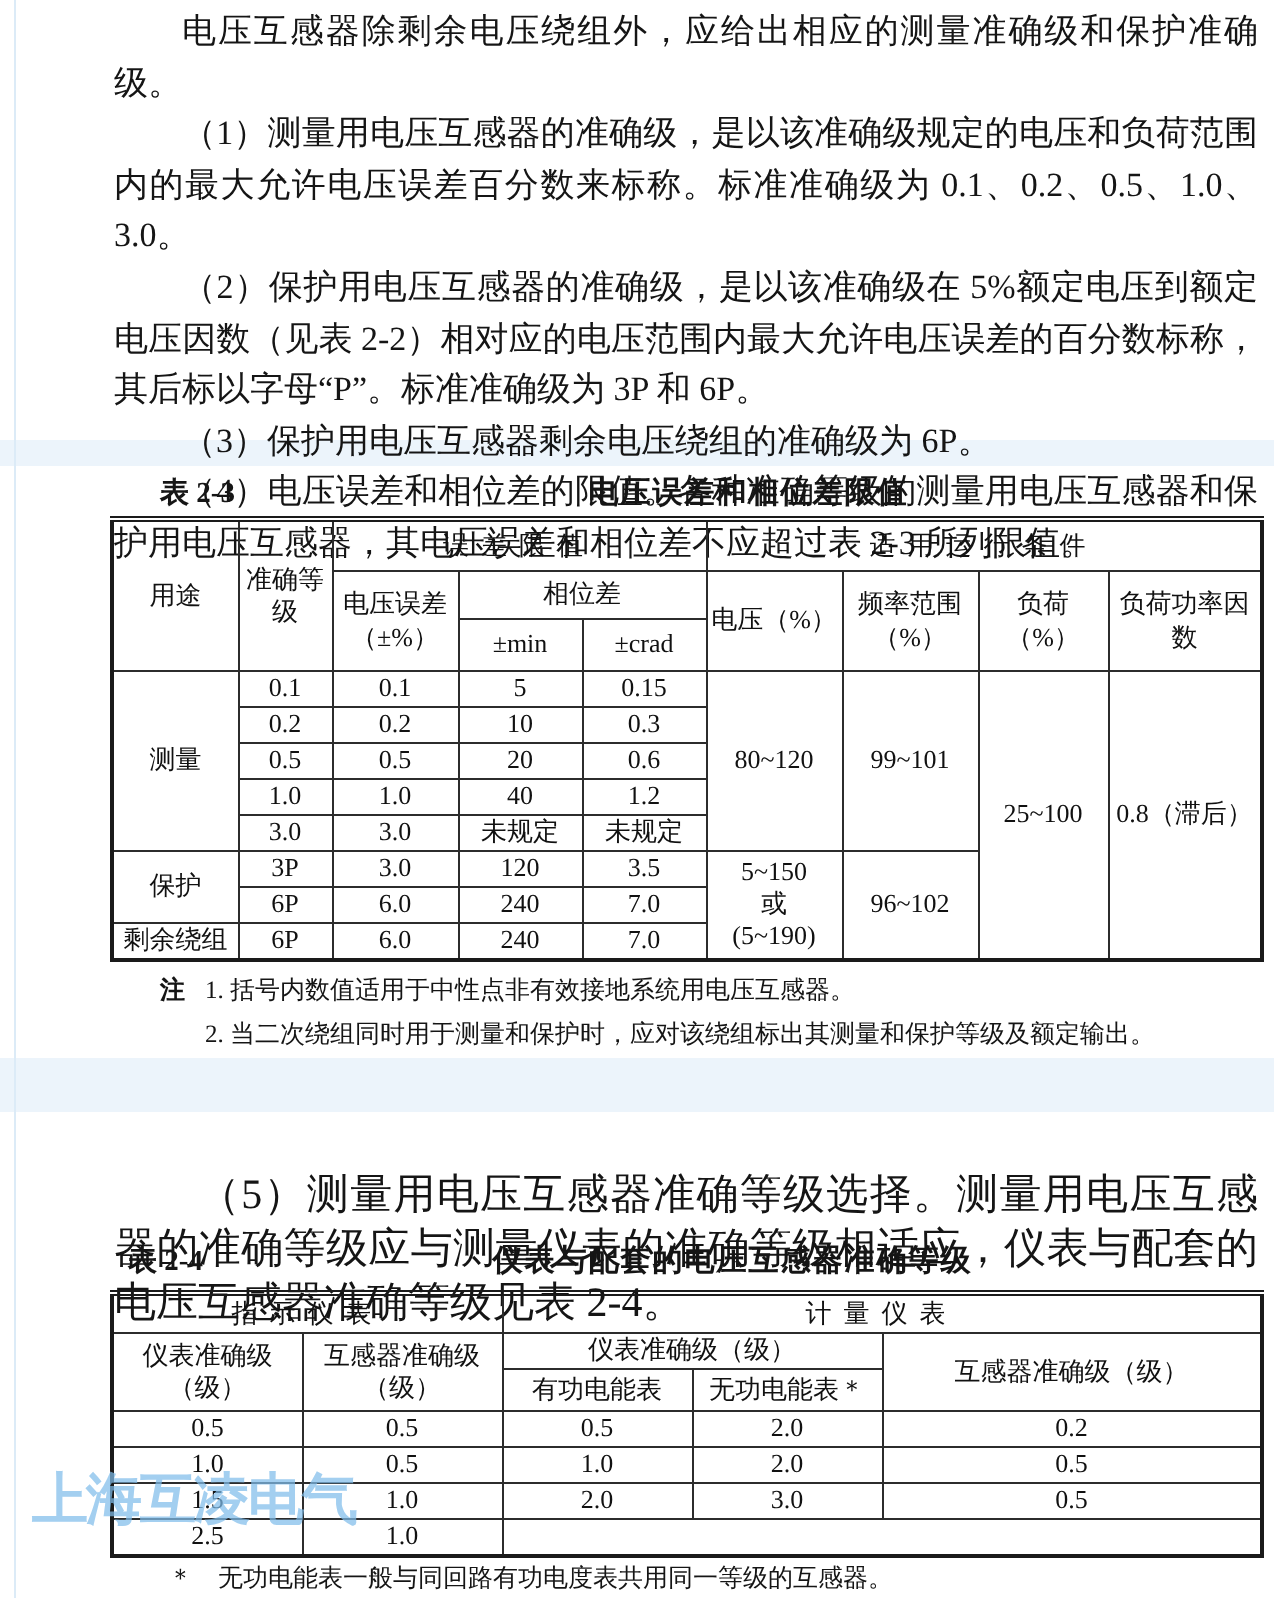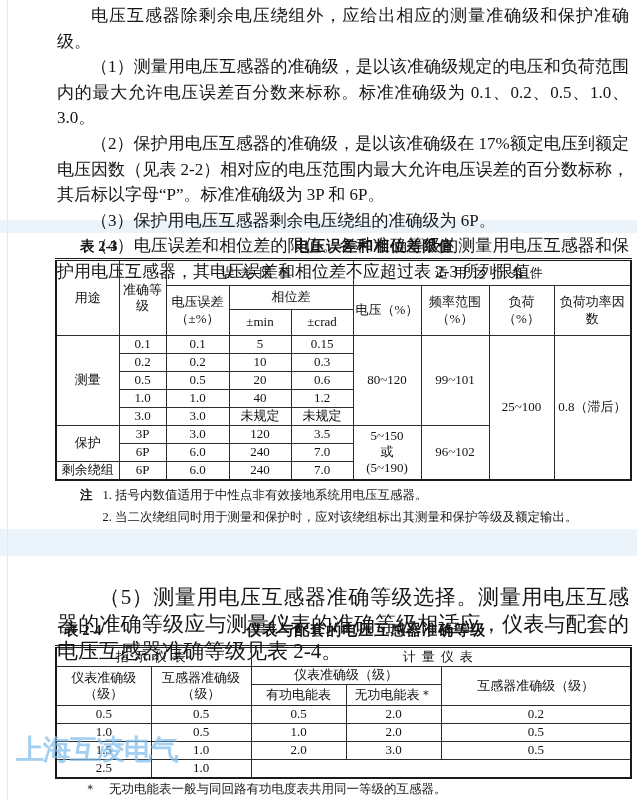--- a/index.html
+++ b/index.html
@@ -76,21 +76,21 @@
 
 <div class="page">
 
   <div id="band1" class="band"></div>
   <div id="band2" class="band"></div>
   <div class="vline"></div>
 
   <div class="text-block">
     <p>电压互感器除剩余电压绕组外，应给出相应的测量准确级和保护准确级。</p>
     <p>（1）测量用电压互感器的准确级，是以该准确级规定的电压和负荷范围内的最大允许电压误差百分数来标称。标准准确级为 0.1、0.2、0.5、1.0、3.0。</p>
-    <p>（2）保护用电压互感器的准确级，是以该准确级在 17%额定电压到额定电压因数（见表 2-2）相对应的电压范围内最大允许电压误差的百分数标称，其后标以字母“P”。标准准确级为 3P 和 6P。</p>
+    <p>（2）保护用电压互感器的准确级，是以该准确级在 5%额定电压到额定电压因数（见表 2-2）相对应的电压范围内最大允许电压误差的百分数标称，其后标以字母“P”。标准准确级为 3P 和 6P。</p>
     <p>（3）保护用电压互感器剩余电压绕组的准确级为 6P。</p>
     <p>（4）电压误差和相位差的限值。各种准确等级的测量用电压互感器和保护用电压互感器，其电压误差和相位差不应超过表 2-3 所列限值。</p>
   </div>
 
   <div id="t23cap" class="tcap">
     <span class="lbl">表 2-3</span>
     <span class="ttl">电压误差和相位差限值</span>
   </div>
 
   <table id="t23" class="t">

